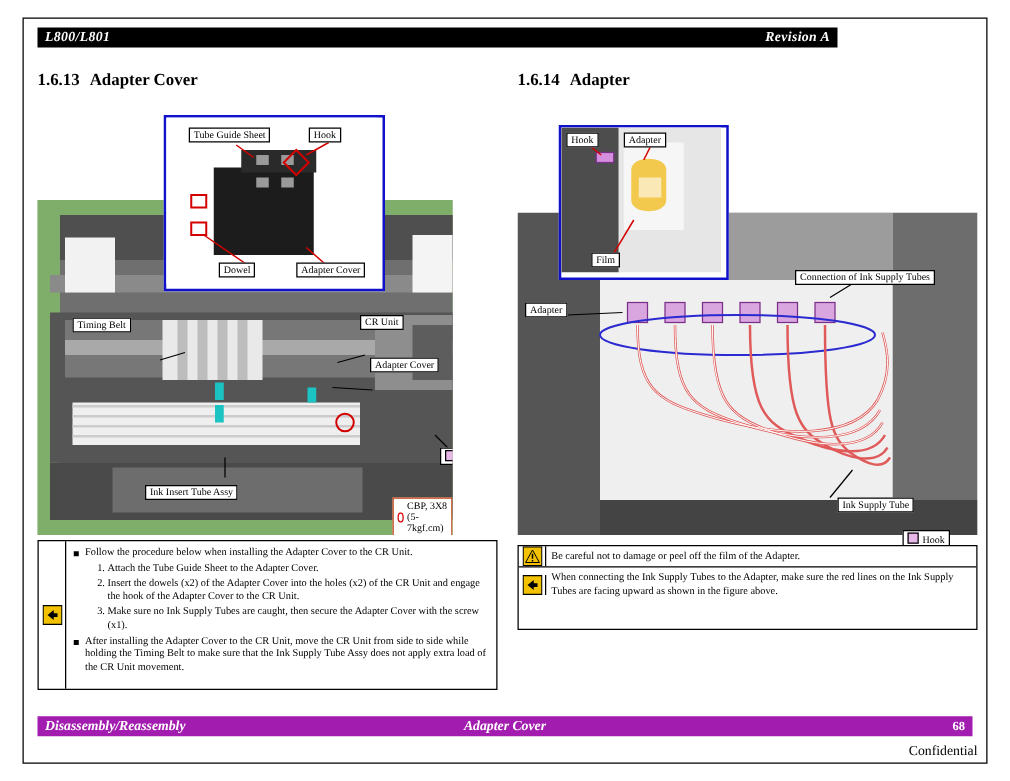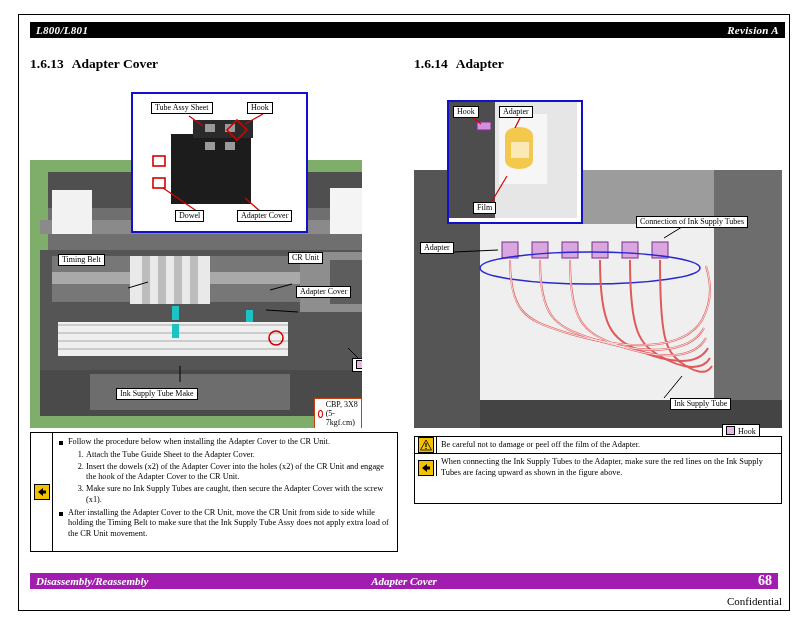--- a/index.html
+++ b/index.html
@@ -1,26 +1,26 @@
 <!DOCTYPE html>
 <html><head>
 <meta charset="utf-8">
 <style>
   html,body{margin:0;padding:0;background:#ffffff;}
   body{width:808px;height:625px;font-family:"Liberation Serif",serif;color:#000;overflow:hidden;}
   .page{position:relative;width:808px;height:625px;box-sizing:border-box;padding:0;}
   .page-border{position:absolute;left:18px;top:14px;right:18px;bottom:14px;border:1px solid #000;}
   
-  .hdr{position:absolute;left:30px;top:22px;width:755px;height:16px;background:#000;color:#fff;display:flex;align-items:center;justify-content:space-between;padding:0 6px;box-sizing:border-box;}
+  .hdr{position:absolute;left:30px;top:22px;width:640px;height:16px;background:#000;color:#fff;display:flex;align-items:center;justify-content:space-between;padding:0 6px;box-sizing:border-box;}
   .hdr span{font-family:"Liberation Serif",serif;font-weight:bold;font-style:italic;font-size:11px;letter-spacing:.3px;}
   
   .ftr{position:absolute;left:30px;bottom:36px;width:748px;height:16px;background:#a21caf;color:#fff;display:flex;align-items:center;padding:0 6px;box-sizing:border-box;}
   .ftr .f-left{font-weight:bold;font-style:italic;font-size:11px;}
   .ftr .f-center{position:absolute;left:0;right:0;text-align:center;font-weight:bold;font-style:italic;font-size:11px;}
-  .ftr .f-right{margin-left:auto;font-weight:bold;font-size:14px;z-index:2;}
+  .ftr .f-right{margin-left:auto;font-weight:bold;font-size:10px;z-index:2;}
   .conf{position:absolute;right:26px;bottom:18px;font-family:"Liberation Serif",serif;font-size:11px;color:#000;}
   
   .col{position:absolute;top:56px;width:368px;}
   .col-l{left:30px;}
   .col-r{left:414px;}
   .sec-title{font-family:"Liberation Serif",serif;font-weight:bold;font-size:13.5px;margin:0 0 8px 0;}
   .sec-title .num{margin-right:8px;}
   
   .photo{position:relative;overflow:hidden;border:0;}
   .lphoto{position:absolute;left:30px;top:160px;width:332px;height:268px;background:#7eab6a;}
@@ -115,21 +115,21 @@
       <line x1="98" y1="128" x2="118" y2="122" stroke="#000" stroke-width="1"></line>
       <line x1="262" y1="124" x2="240" y2="130" stroke="#000" stroke-width="1"></line>
       <line x1="268" y1="152" x2="236" y2="150" stroke="#000" stroke-width="1"></line>
       <line x1="150" y1="222" x2="150" y2="206" stroke="#000" stroke-width="1"></line>
       <line x1="330" y1="200" x2="318" y2="188" stroke="#000" stroke-width="1"></line>
     </svg>
 
     <div class="lab" style="left:28px;top:94px;">Timing Belt</div>
     <div class="lab" style="left:258px;top:92px;">CR Unit</div>
     <div class="lab" style="left:266px;top:126px;">Adapter Cover</div>
-    <div class="lab" style="left:86px;top:228px;">Ink Supply Tube Make</div>
+    <div class="lab" style="left:86px;top:228px;">Ink Insert Tube Assy</div>
     <div class="lab" style="left:322px;top:198px;"><span class="psq"></span><span>Hole</span></div>
     <div class="screwnote" style="left:284px;top:238px;">
       <span class="reddot"></span>
       <span>CBP, 3X8 (5-7kgf.cm)</span>
     </div>
   </div>
 
   <div class="inset" style="left:131px;top:92px;width:173px;height:137px;">
     <svg width="169" height="133" style="position:absolute;left:0;top:0;">
       <rect x="0" y="0" width="169" height="133" fill="#ffffff"></rect>
@@ -144,21 +144,21 @@
       <path d="M104 26 L114 36 L104 46 L94 36 Z" fill="none" stroke="#d40000" stroke-width="1.6"></path>
 
       <rect x="20" y="62" width="12" height="10" fill="none" stroke="#d40000" stroke-width="1.6"></rect>
       <rect x="20" y="84" width="12" height="10" fill="none" stroke="#d40000" stroke-width="1.6"></rect>
 
       <line x1="56" y1="22" x2="70" y2="32" stroke="#d40000" stroke-width="1.2"></line>
       <line x1="130" y1="20" x2="112" y2="30" stroke="#d40000" stroke-width="1.2"></line>
       <line x1="68" y1="120" x2="30" y2="94" stroke="#d40000" stroke-width="1.2"></line>
       <line x1="128" y1="118" x2="112" y2="104" stroke="#d40000" stroke-width="1.2"></line>
     </svg>
-    <div class="lab" style="left:18px;top:8px;">Tube Assy Sheet</div>
+    <div class="lab" style="left:18px;top:8px;">Tube Guide Sheet</div>
     <div class="lab" style="left:114px;top:8px;">Hook</div>
     <div class="lab" style="left:42px;top:116px;">Dowel</div>
     <div class="lab" style="left:104px;top:116px;">Adapter Cover</div>
   </div>
 
   <div class="rphoto photo">
     <svg width="368" height="258" style="position:absolute;left:0;top:0;">
       <rect x="0" y="0" width="368" height="258" fill="#c8c8c8"></rect>
       <rect x="0" y="0" width="66" height="258" fill="#555"></rect>
       <rect x="66" y="0" width="302" height="258" fill="#d9d9d9"></rect>

